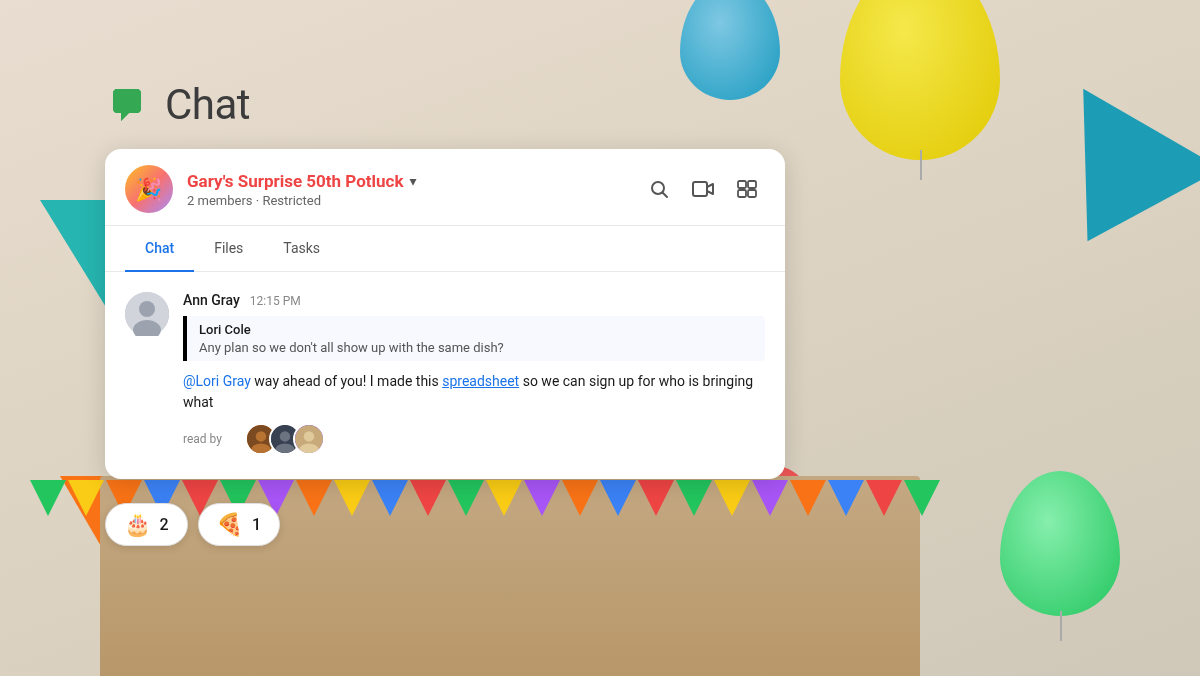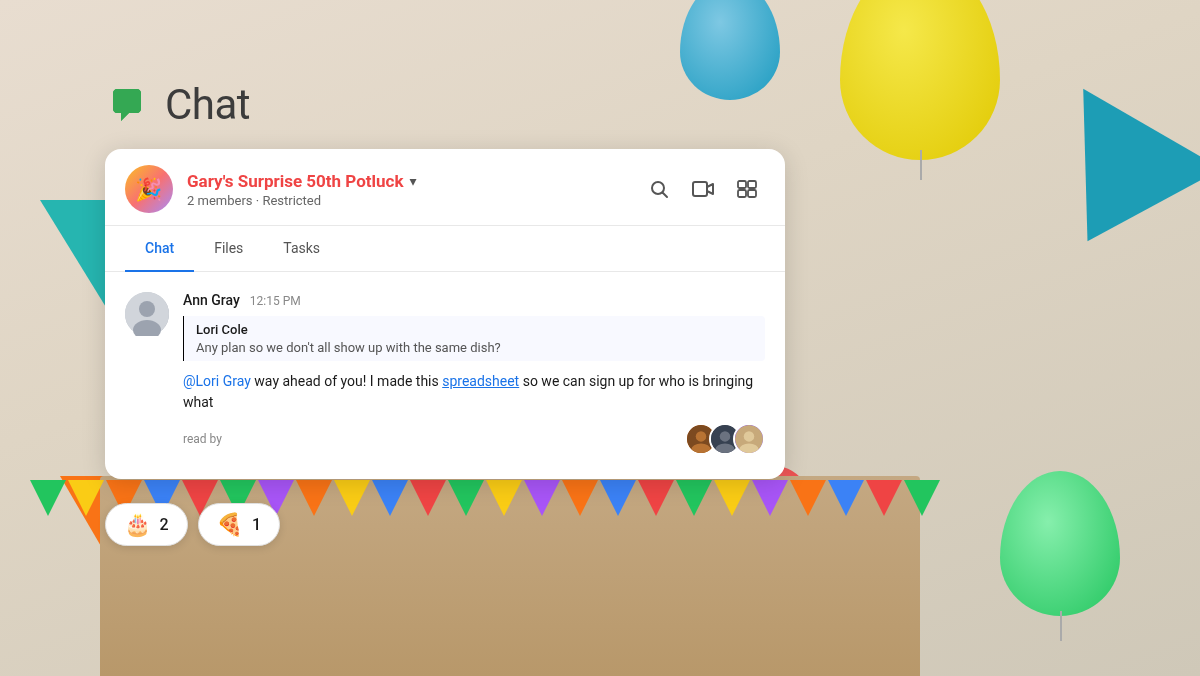--- a/index.html
+++ b/index.html
@@ -304,21 +304,21 @@
       text-align: center;
     }
 
     .message-time {
       font-size: 12px;
       color: #888;
     }
 
     
     .quoted-message {
-      border-left: 1px solid #000000;
+      border-left: 4px solid #000000;
       padding: 6px 12px;
       margin-bottom: 10px;
       background: #f8f9ff;
       border-radius: 0 4px 4px 0;
     }
 
     .quoted-author {
       font-size: 13px;
       font-weight: 500;
       color: #1a1a1a;
@@ -342,21 +342,21 @@
     }
 
     .mention {
       color: #1a73e8;
     }
 
     
     .read-by-row {
       display: flex;
       align-items: center;
-      justify-content: space-between;
+      justify-content: flex-start;
       gap: 23px;
       margin-top: 10px;
     }
 
     .read-by-label {
       font-size: 12px;
       color: #888;
     }
 
     .read-avatars {

